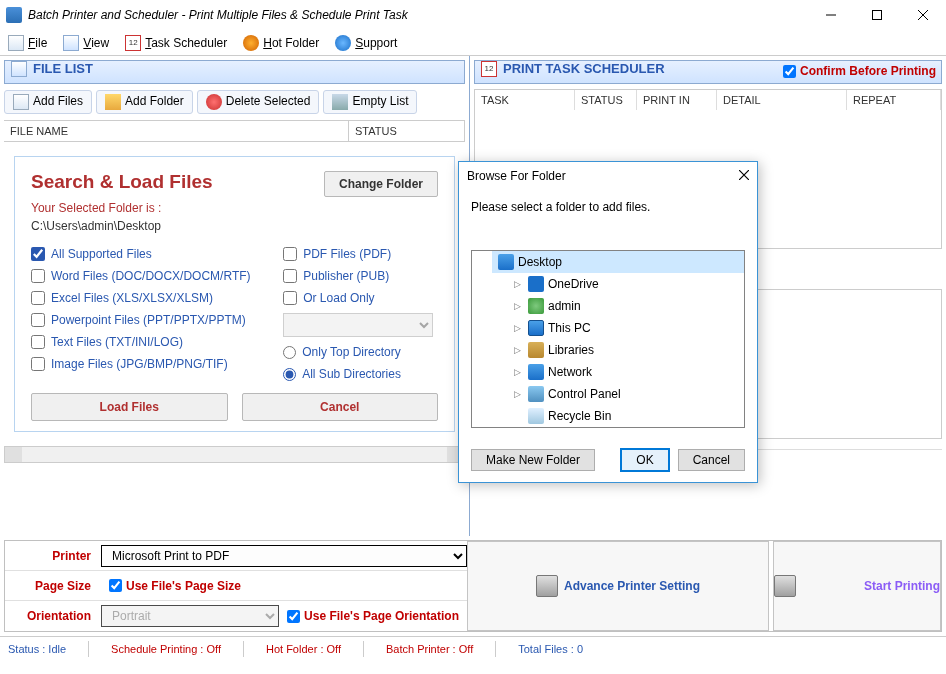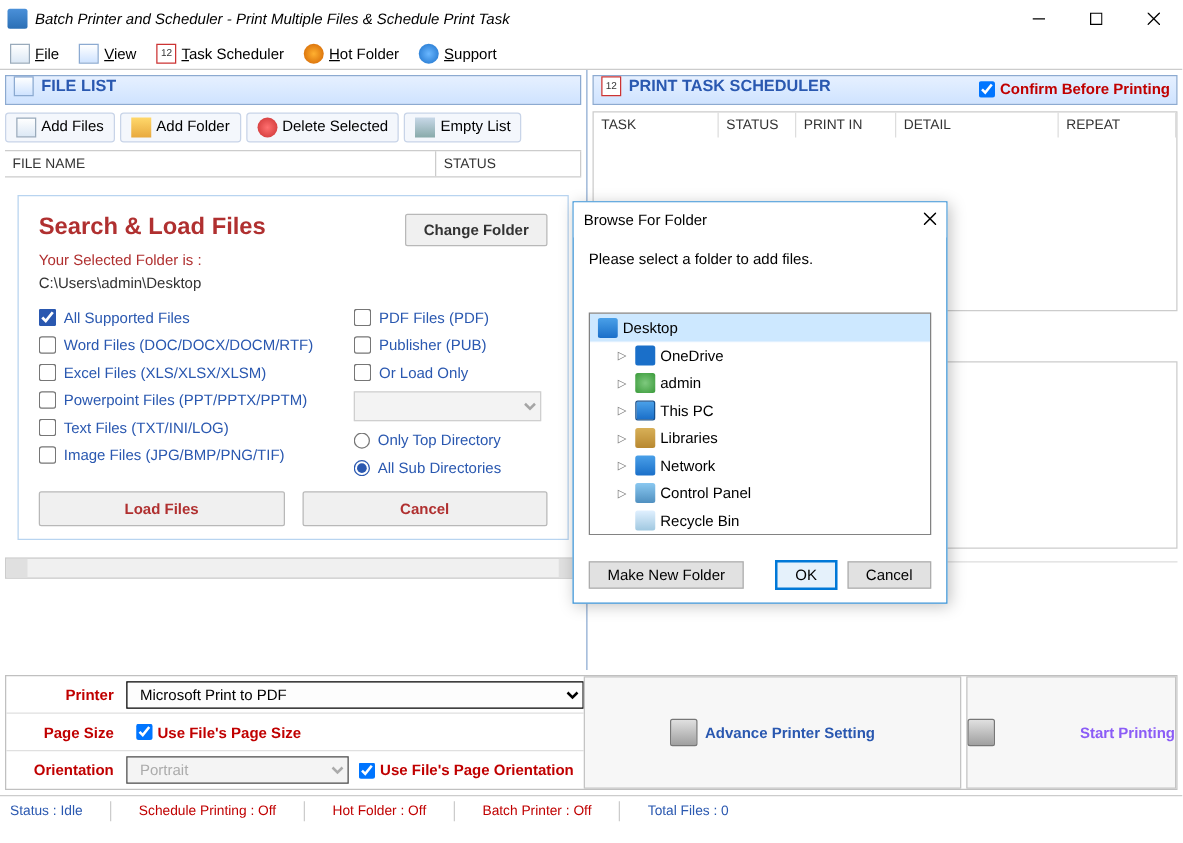--- a/index.html
+++ b/index.html
@@ -66,21 +66,21 @@
 .statusbar { height: 24px; display: flex; align-items: center; padding: 0 8px; gap: 22px; border-top: 1px solid #ccc; }
 .statusbar .s { color: #2a58b0; font-size: 11px; }
 .statusbar .s.red { color: #c00000; }
 .statusbar .sep { width: 1px; height: 16px; background: #ccc; }
 
 .dialog { position: absolute; left: 458px; top: 161px; width: 300px; background: #fff; border: 1px solid #3a93d6; box-shadow: 2px 2px 12px rgba(0,0,0,0.25); z-index: 100; }
 .dialog .dlg-title { height: 28px; background: #fff; display: flex; align-items: center; padding: 0 8px; font-size: 12px; color: #000; }
 .dialog .dlg-close { margin-left: auto; }
 .dialog .dlg-body { padding: 10px 12px; }
 .dialog .tree { border: 1px solid #828282; height: 178px; overflow-y: scroll; background: #fff; }
-.tree-item { display: flex; align-items: center; height: 22px; padding-left: 6px; gap: 4px; }
+.tree-item { display: flex; align-items: center; height: 22px; padding-left: 6px; gap: 4px; margin-left: 20px; }
 .tree-item.sel { background: #cde8ff; }
 .tree-item .exp { width: 10px; color: #777; font-size: 9px; }
 .tree-item .ticon { width: 16px; height: 16px; display: inline-block; border-radius: 2px; }
 .tree-item.child { padding-left: 22px; }
 .dlg-buttons { display: flex; gap: 8px; padding: 10px 12px; align-items: center; }
 .dlg-buttons button { padding: 3px 14px; border: 1px solid #adadad; background: #e1e1e1; font-size: 12px; }
 .dlg-buttons button.primary { border: 2px solid #0078d7; background: #e5f1fb; }
 .icon-file { background: linear-gradient(#fff,#dce8f5); border: 1px solid #9ab; }
 .icon-folder { background: linear-gradient(#ffd86b,#e8a93e); }
 .icon-hot { background: radial-gradient(#ffb030,#d06000); border-radius: 50%; }

